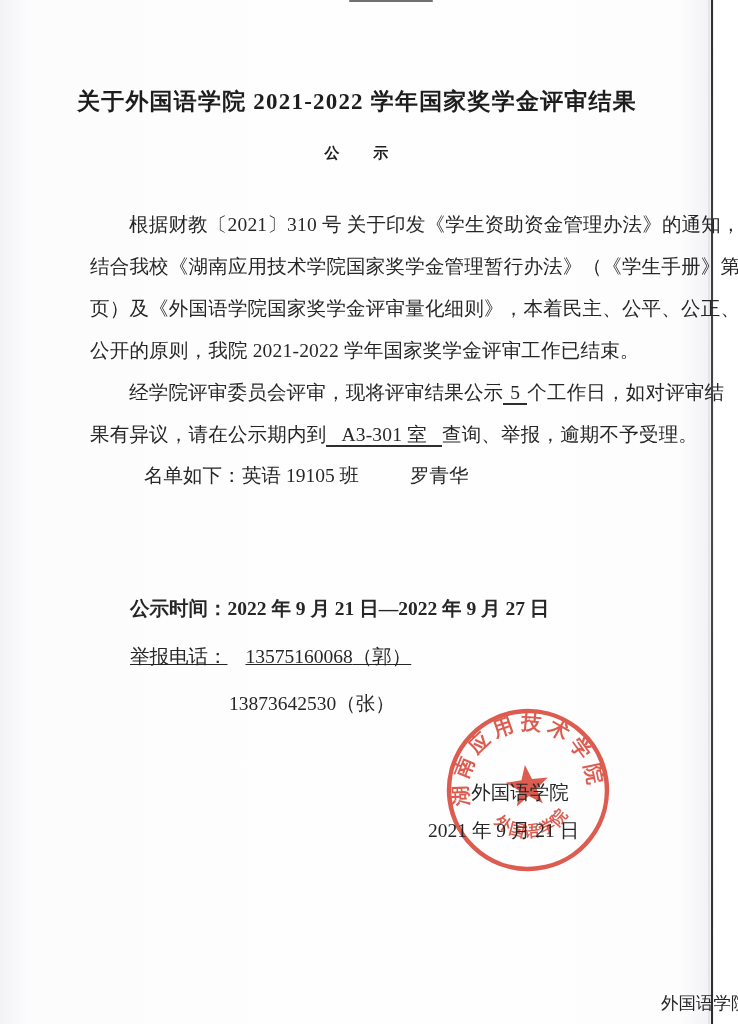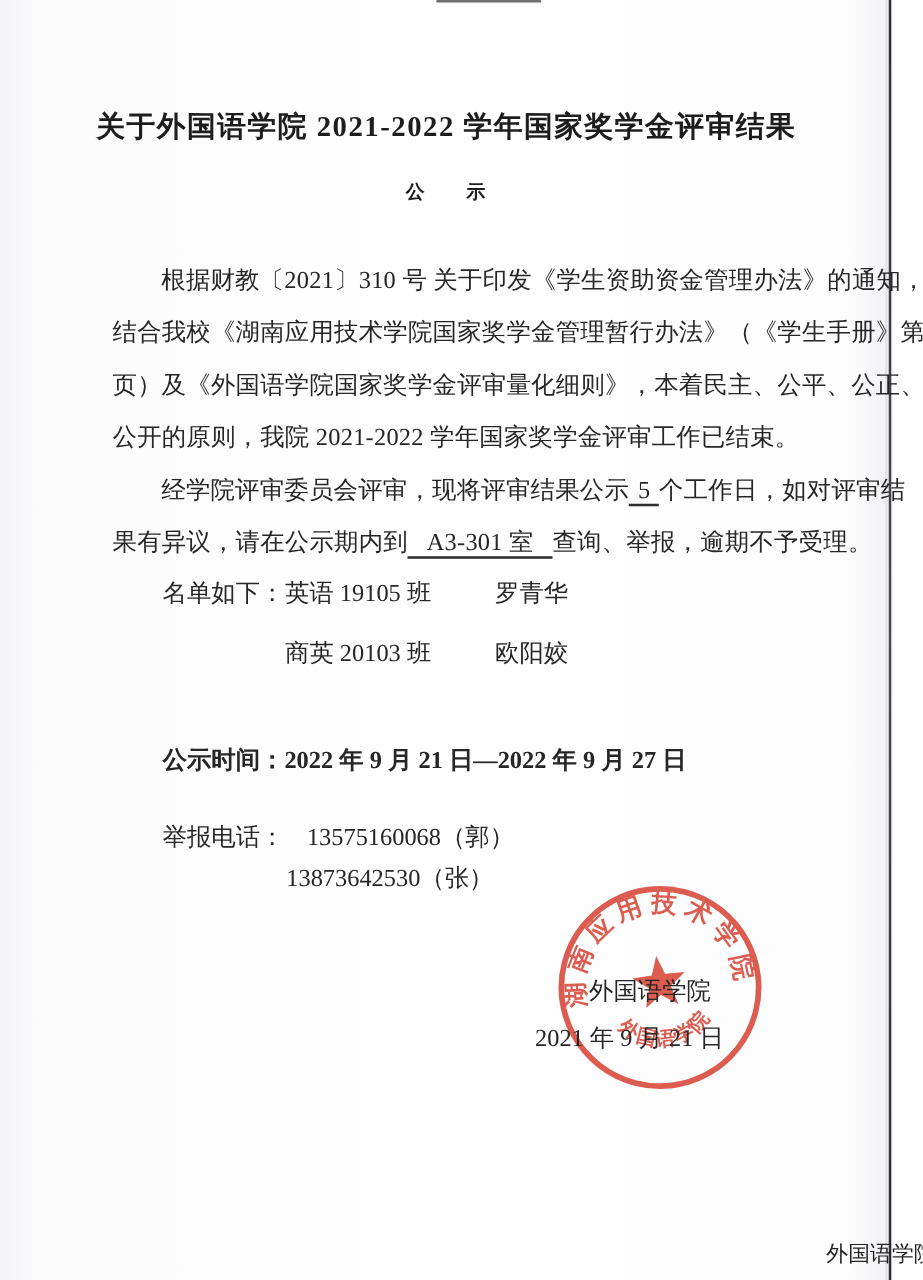--- a/index.html
+++ b/index.html
@@ -47,33 +47,33 @@
   .ind { text-indent:2em; }
   .u {
     border-bottom:2px solid #2e2e2e;
     padding:0 7px;
   }
   .u-wide {
     border-bottom:2px solid #2e2e2e;
     padding:0 15px;
   }
   .list-block {
-    position:absolute; top:452px; left:130px;
+    position:absolute; top:452px; left:144px;
     font-size:19.5px; color:#262626;
   }
   .list-row { height:48px; line-height:48px; white-space:nowrap; }
   .list-label { display:inline-block; width:98px; }
   .list-spacer { display:inline-block; width:98px; }
   .list-class { display:inline-block; width:168px; }
   .line-abs {
     position:absolute; font-size:19.5px; color:#262626;
     white-space:nowrap; line-height:24px;
   }
   .pubtime { top:597px; left:130px;font-weight:bold; }
-  .phone1  { top:659px; left:130px; }
+  .phone1  { top:645px; left:130px;text-decoration:underline; }
   .phone1 .num { margin-left:18px; }
   .phone2  { top:692px; left:229px; }
   .sign-dept {
     position:absolute; top:779px; left:430px; width:180px;
     text-align:center; font-size:19.5px; color:#262626; z-index:3;
   }
   .sign-date {
     position:absolute; top:817px; left:428px; width:184px;
     text-align:left; font-size:19.5px; color:#262626; z-index:3;
     white-space:nowrap;
@@ -106,23 +106,20 @@
     <div class="bline">页）及《外国语学院国家奖学金评审量化细则》，本着民主、公平、公正、</div>
     <div class="bline">公开的原则，我院 2021-2022 学年国家奖学金评审工作已结束。</div>
     <div class="bline ind"><span>经学院评审委员会评审，现将评审结果公示</span><span class="u">5</span><span>个工作日，如对评审结</span></div>
     <div class="bline"><span>果有异议，请在公示期内到</span><span class="u-wide">A3-301 室</span><span>查询、举报，逾期不予受理。</span></div>
   </div>
 
   <div class="list-block">
     <div class="list-row">
       <span class="list-label">名单如下：</span><span class="list-class">英语 19105 班</span><span>罗青华</span>
     </div>
-    <div class="list-row">
-      <span class="list-spacer"></span><span class="list-class">商英 20103 班</span><span>欧阳姣</span>
-    </div>
   </div>
 
   <div class="line-abs pubtime">
     <span>公示时间：</span><span>2022 年 9 月 21 日—2022 年 9 月 27 日</span>
   </div>
 
   <div class="line-abs phone1">
     <span>举报电话：</span><span class="num">13575160068</span><span>（郭）</span>
   </div>
 

